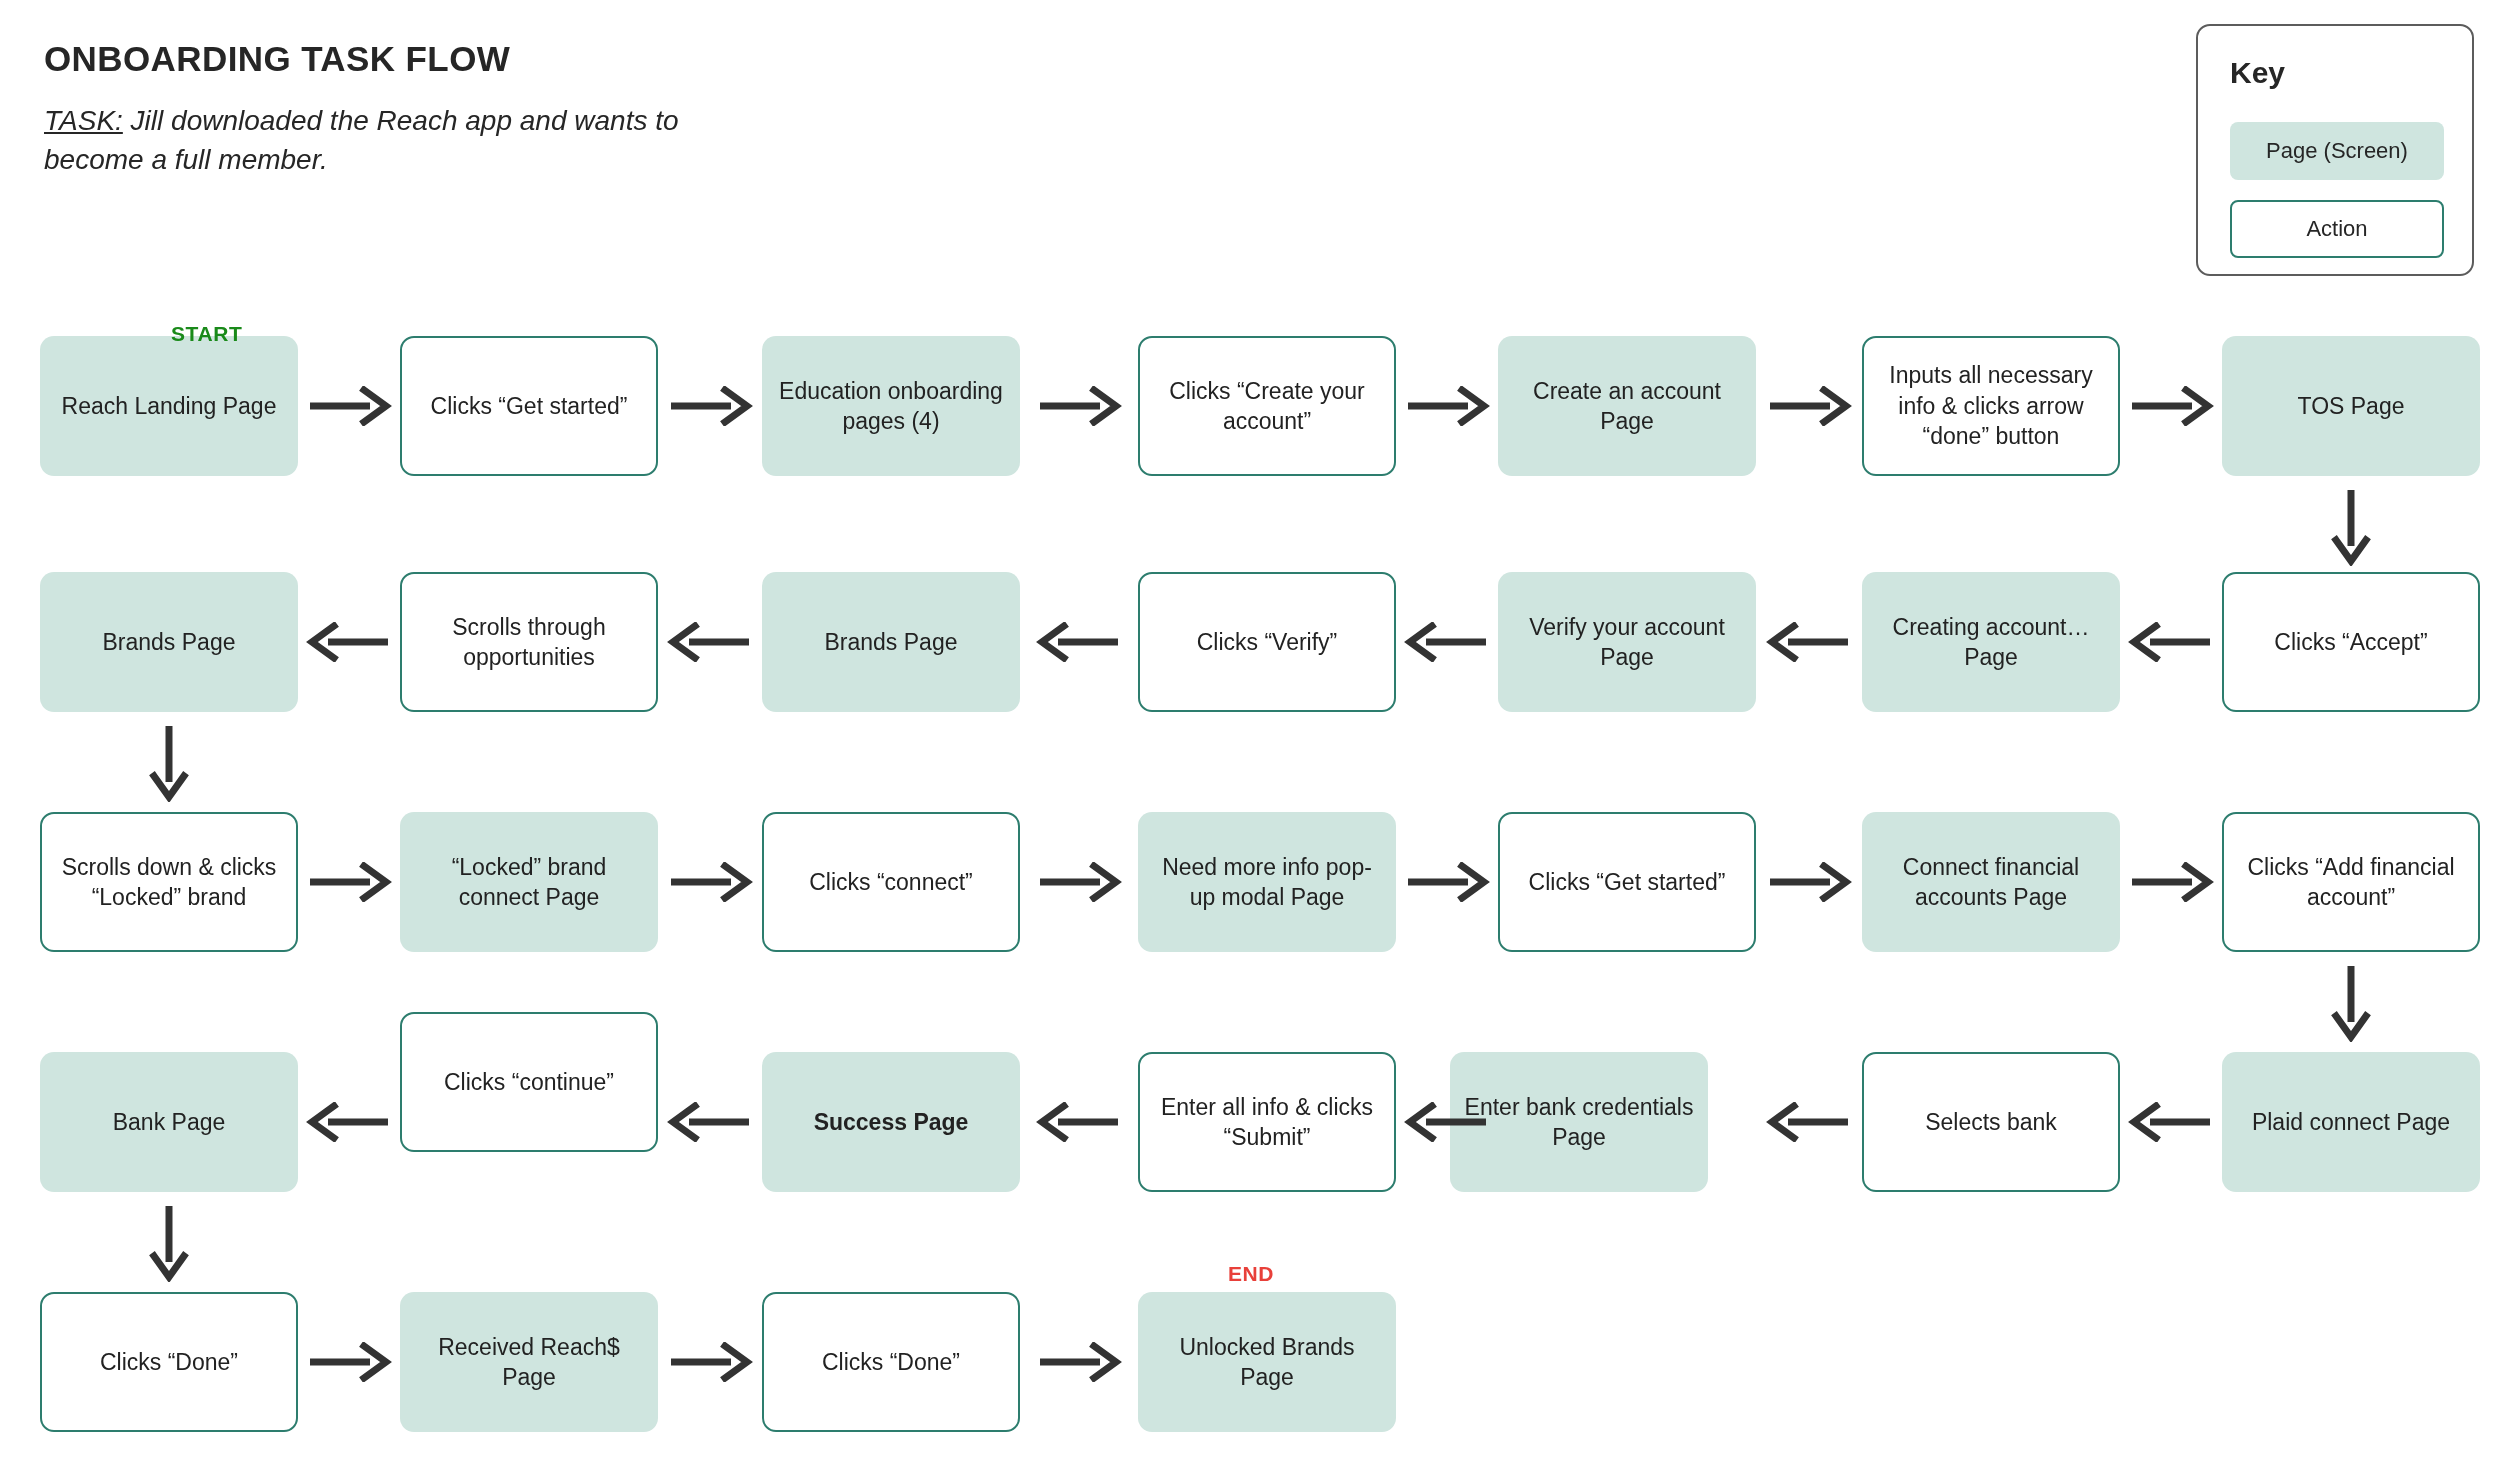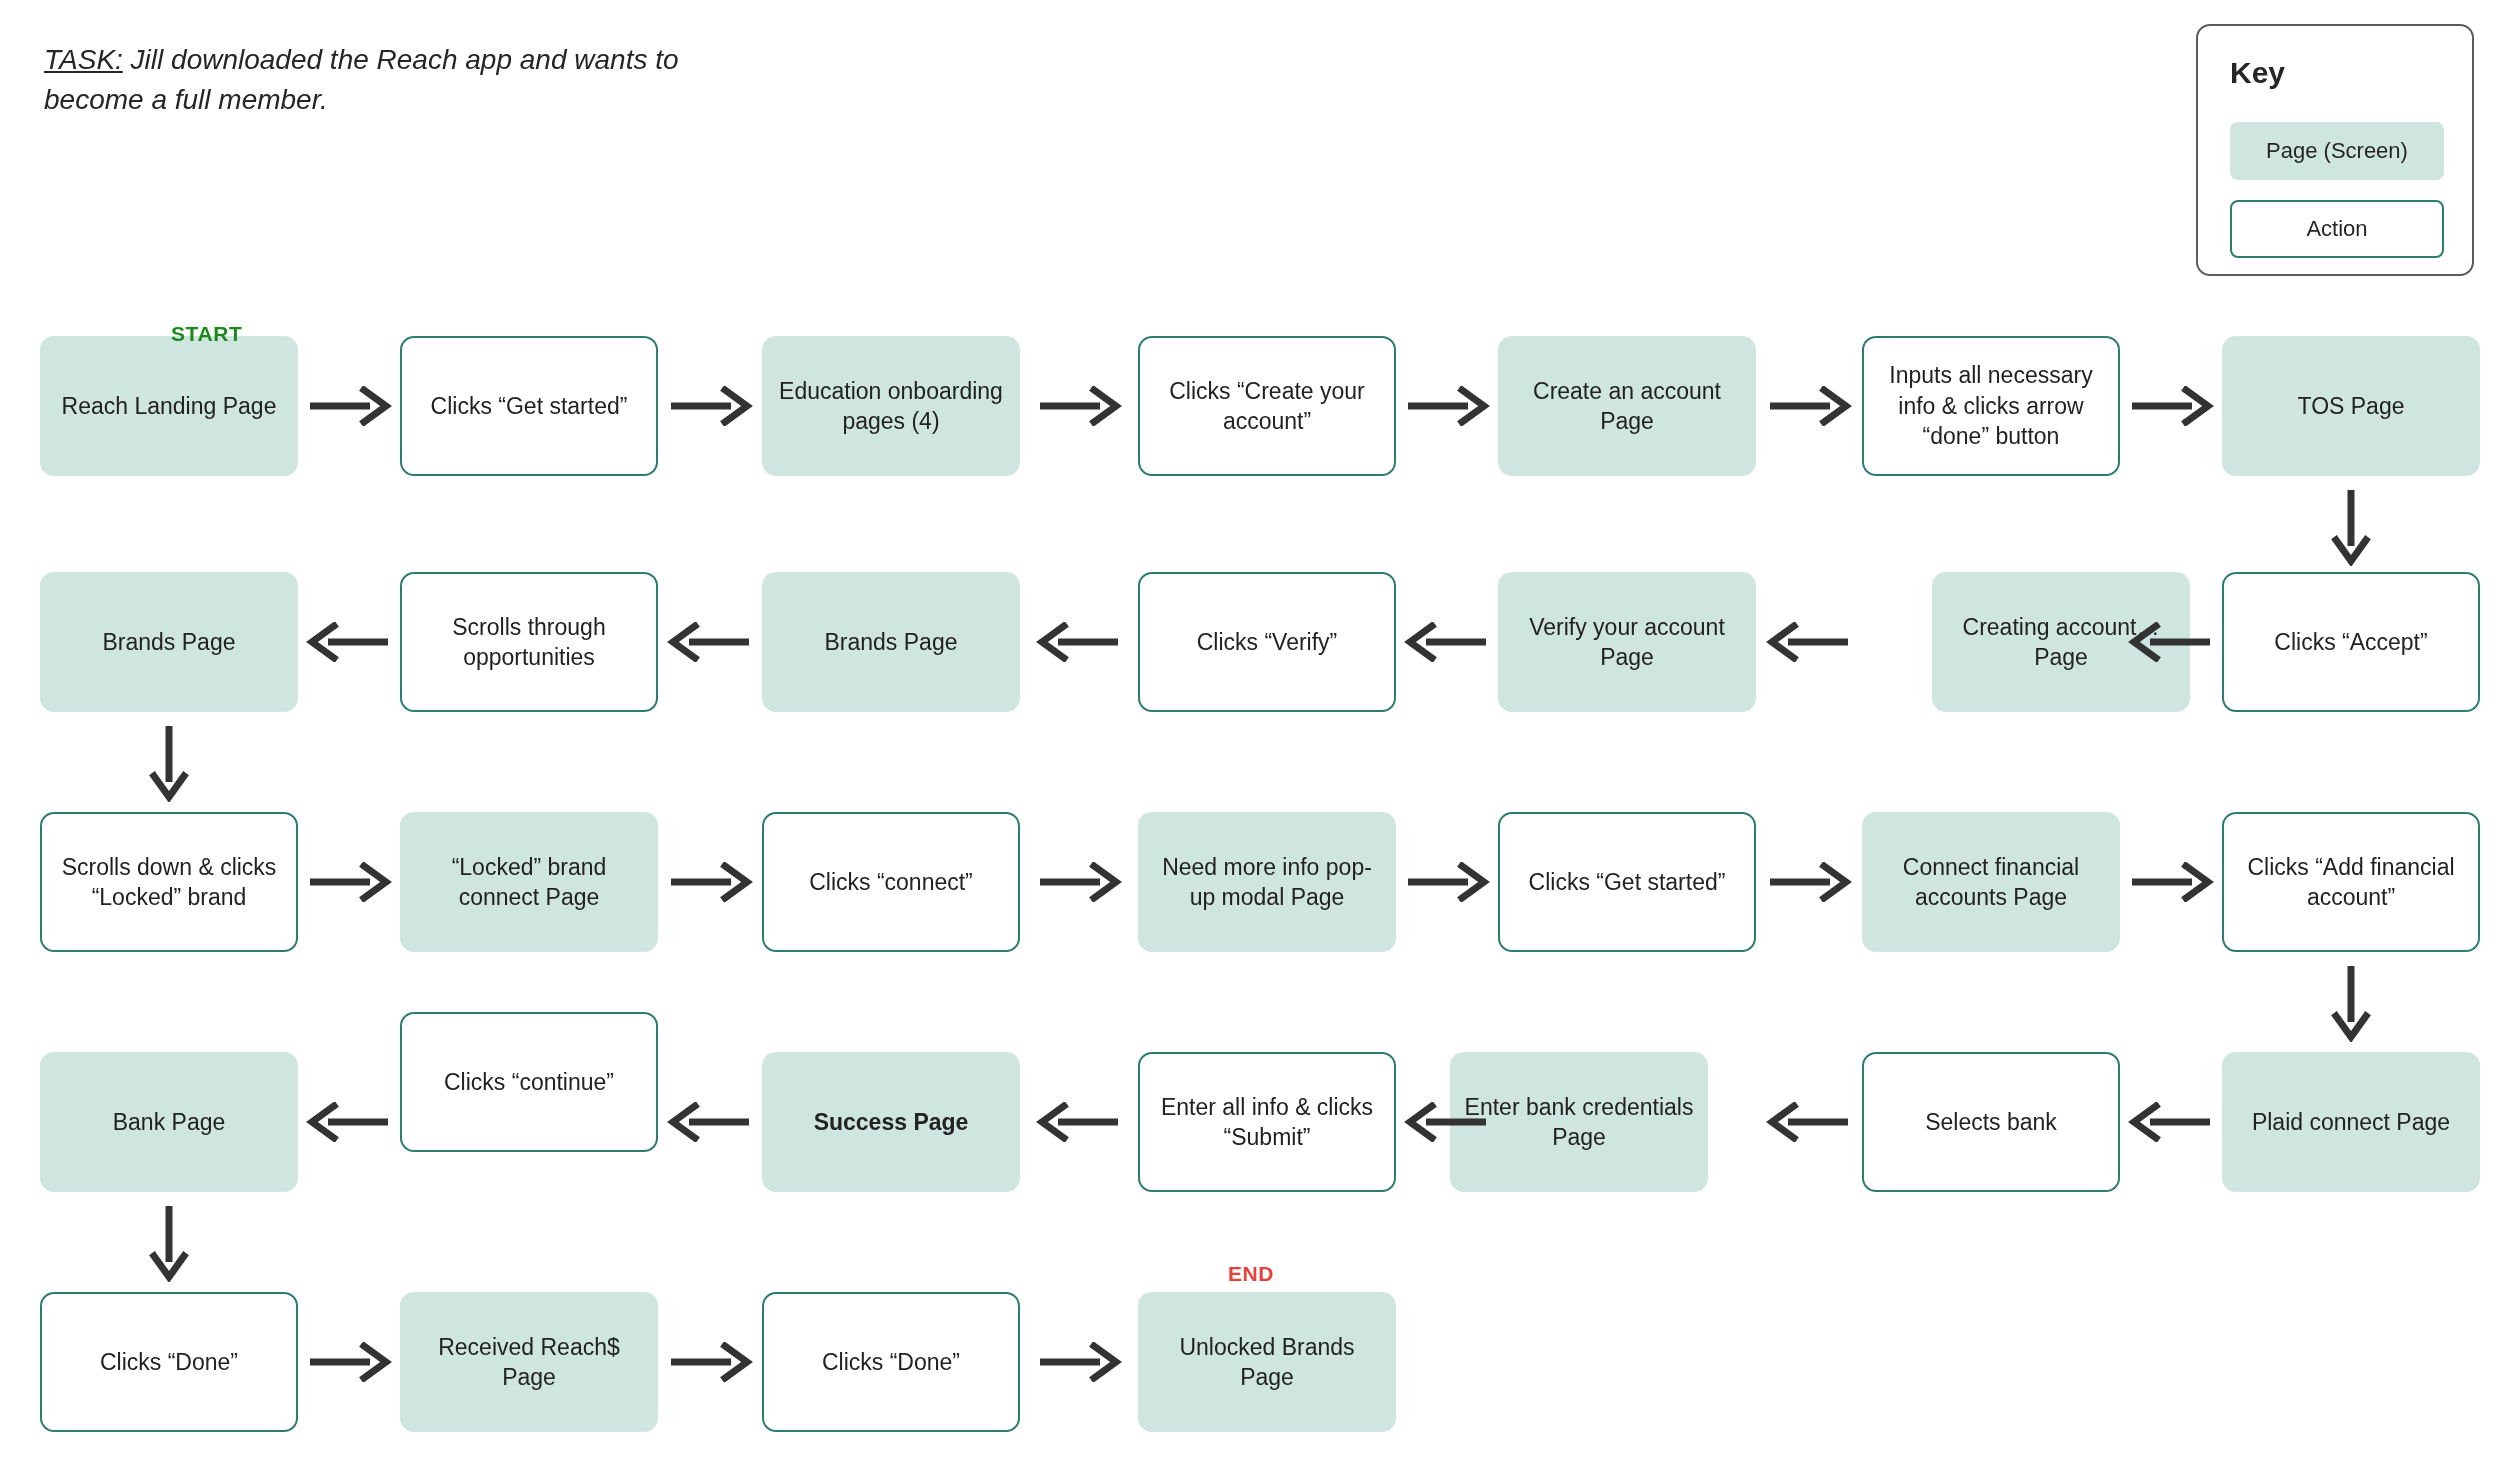--- a/index.html
+++ b/index.html
@@ -141,20 +141,21 @@
     font-weight: bold;
     letter-spacing: 0.6px;
   }
   #marker-start { color: #1a8a1a; }
   #marker-end   { color: #e8403a; }
 </style>
 </head>
 <body>
 
 <div id="header">
+  <div id="page-title">ONBOARDING TASK FLOW</div>
   <div id="task-line"><span id="task-label">TASK:</span><span> Jill downloaded the Reach app and wants to become a full member.</span></div>
 </div>
 
 <div id="key-box">
   <div id="key-title">Key</div>
   <div class="key-swatch" id="key-swatch-page">Page (Screen)</div>
   <div class="key-swatch" id="key-swatch-action">Action</div>
 </div>
 
 <div id="flow">
@@ -223,21 +224,21 @@
     </div>
     <div class="node page" style="left: 762px; top: 572px;">
       <span class="node-label">Brands Page</span>
     </div>
     <div class="node action" style="left: 1138px; top: 572px;">
       <span class="node-label">Clicks “Verify”</span>
     </div>
     <div class="node page" style="left: 1498px; top: 572px;">
       <span class="node-label">Verify your account Page</span>
     </div>
-    <div class="node page" style="left: 1932px; top: 572px;">
+    <div class="node page" style="left: 1862px; top: 572px;">
       <span class="node-label">Creating account… Page</span>
     </div>
     <div class="node action" style="left: 2222px; top: 572px;">
       <span class="node-label">Clicks “Accept”</span>
     </div>
     <div class="arrow-h" style="left: 306px; top: 622px;">
       <svg width="86" height="40" viewBox="0 0 86 40">
         <line x1="22" y1="20" x2="82" y2="20" stroke="#333333" stroke-width="7"></line>
         <polyline points="28,4 6,20 28,36" fill="none" stroke="#333333" stroke-width="7" stroke-linecap="square" stroke-linejoin="miter"></polyline>
       </svg>

